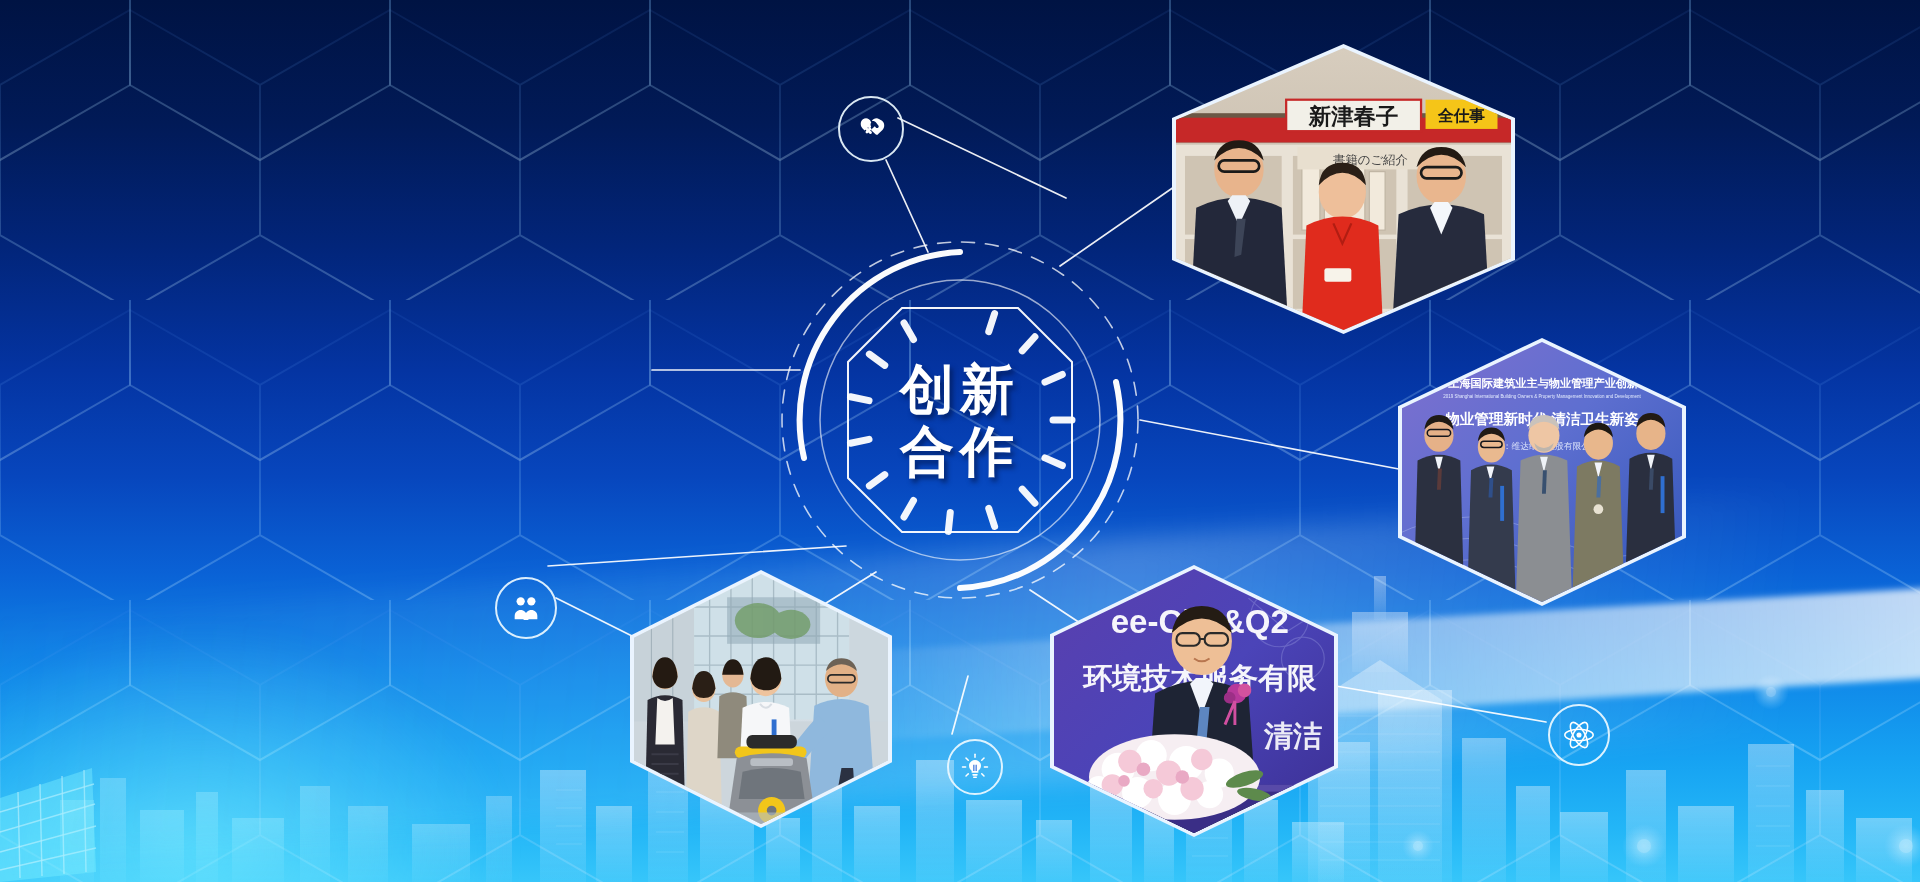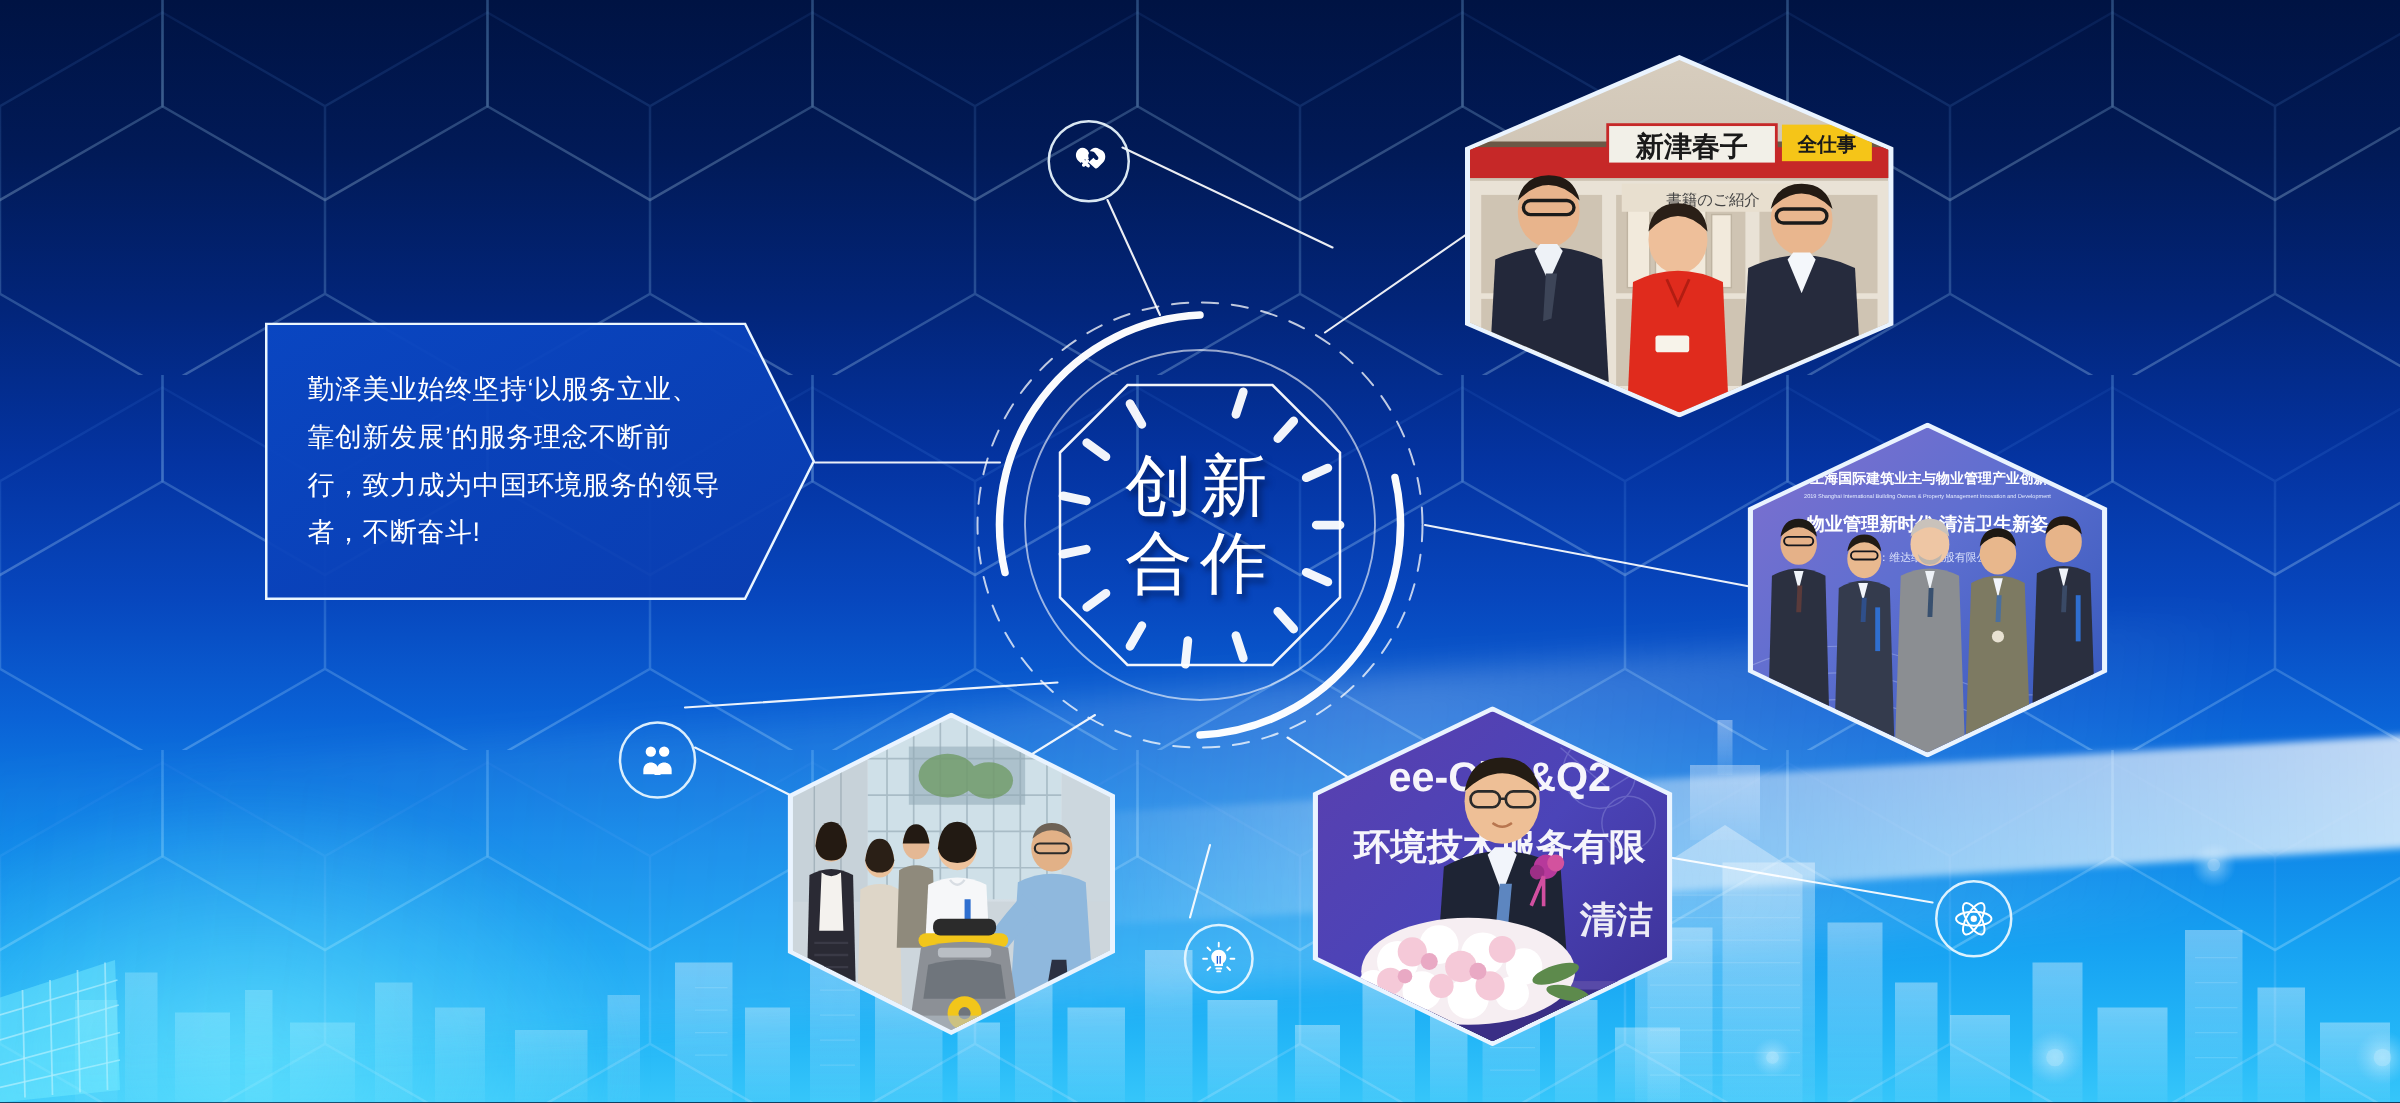--- a/index.html
+++ b/index.html
@@ -46,21 +46,21 @@
 
   
   #hub{position:absolute;left:770px;top:230px;width:380px;height:380px;}
   #hub svg{position:absolute;inset:0;}
   .hub-text{
     position:absolute;left:0;top:0;width:380px;height:380px;
     display:flex;flex-direction:column;align-items:center;justify-content:center;
     gap:6px;
   }
   .hub-text span{
-    color:#ffffff;font-size:54px;font-weight:normal;letter-spacing:6px;
+    color:#ffffff;font-size:54px;font-weight:bold;letter-spacing:6px;
     line-height:1.04;text-shadow:3px 4px 5px rgba(0,20,70,.65);
     white-space:nowrap;
   }
 
   
   #quote{
     position:absolute;left:212px;top:258px;width:440px;height:222px;
   }
   #quote .plate{position:absolute;inset:0;}
   #quote .copy{
@@ -232,37 +232,20 @@
       <path d="M556 598 L636 638"></path>
 
       <path d="M548 566 L846 546"></path>
 
       <path d="M952 734 L968 676"></path>
 
       <path d="M1546 722 L1336 686"></path>
     </g>
   </svg>
 
-  <div id="quote">
-    <svg class="plate" viewBox="0 0 440 222" preserveAspectRatio="none">
-      <defs>
-        <linearGradient id="plateFill" x1="0" y1="0" x2="1" y2="1">
-          <stop offset="0%" stop-color="#0a47c4" stop-opacity=".96"></stop>
-          <stop offset="100%" stop-color="#0a3db0" stop-opacity=".92"></stop>
-        </linearGradient>
-      </defs>
-      <polygon points="1,1 384,1 439,111 384,221 1,221" fill="url(#plateFill)" stroke="#eaf6ff" stroke-width="2"></polygon>
-    </svg>
-    <div class="copy">
-      <div>勤泽美业始终坚持‘以服务立业、</div>
-      <div>靠创新发展’的服务理念不断前</div>
-      <div>行，致力成为中国环境服务的领导</div>
-      <div>者，不断奋斗!</div>
-    </div>
-  </div>
 
   <div id="hub">
     <svg viewBox="0 0 380 380">
       <g fill="none" stroke="#ffffff" stroke-linecap="round">
 
         <circle cx="190" cy="190" r="178" stroke-width="1.6" stroke-opacity=".75" stroke-dasharray="13 11"></circle>
 
         <path d="M 190 22 A 168 168 0 0 0 34 228" stroke-width="6" stroke-opacity=".98"></path>
         <path d="M 190 358 A 168 168 0 0 0 346 152" stroke-width="6" stroke-opacity=".98"></path>
 

